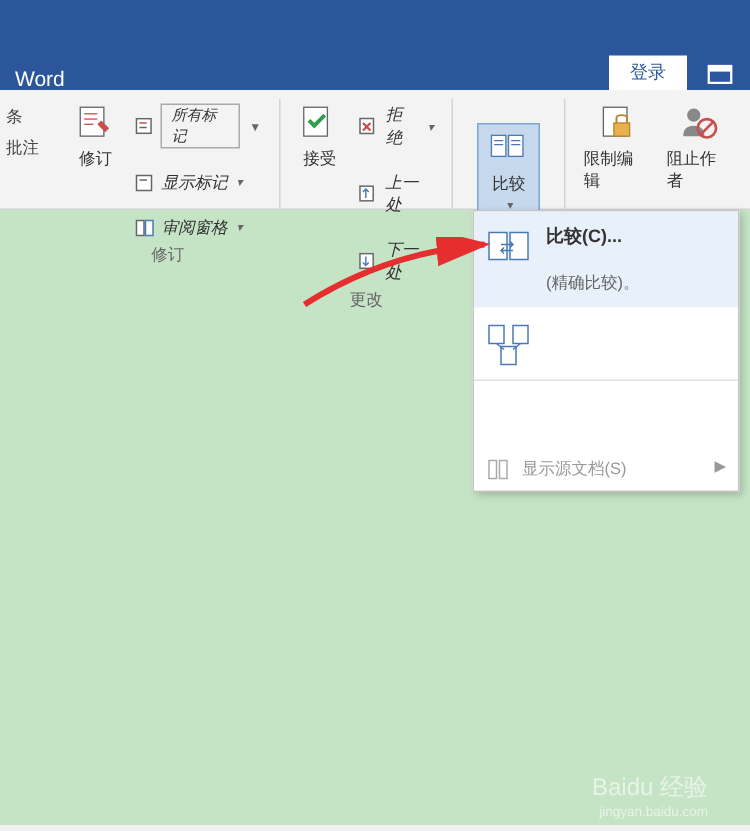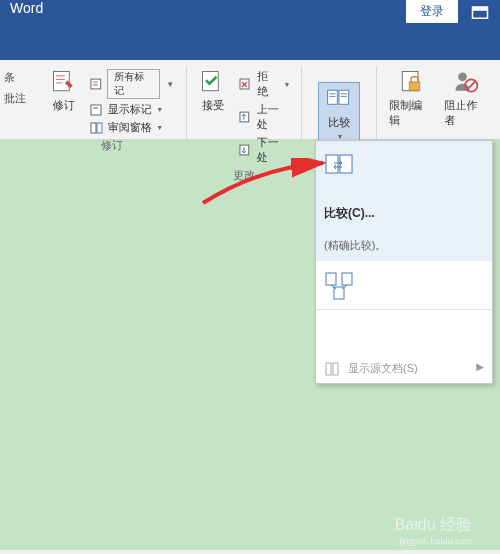--- a/index.html
+++ b/index.html
@@ -1,44 +1,44 @@
 <!DOCTYPE html>
 <html><head>
   <meta charset="utf-8">
   <style>
     * { margin: 0; padding: 0; box-sizing: border-box; font-family: "Microsoft YaHei", sans-serif; }
     body { width: 500px; height: 554px; background: #f0f0f0; overflow: hidden; position: relative; }
     
-    .titlebar { background: #2b579a; height: 60px; display: flex; align-items: flex-start; justify-content: space-between; padding: 0 10px; }
+    .titlebar { background: #2b579a; height: 60px; display: flex; align-items: flex-end; justify-content: space-between; padding: 0 10px; }
     .title-text { color: white; font-size: 14px; }
     .titlebar-right { display: flex; align-items: center; gap: 12px; }
     .login-btn { background: white; color: #2b579a; padding: 3px 14px; font-size: 12px; border: none; }
     .window-control { width: 20px; height: 20px; display: flex; align-items: center; justify-content: center; }
     
     .ribbon { background: #f3f3f3; height: 80px; border-bottom: 1px solid #d4d4d4; display: flex; padding-top: 6px; }
     .ribbon-left-edge { width: 38px; padding: 4px 0; font-size: 11px; color: #444; }
     .ribbon-left-edge div { margin-bottom: 6px; padding-left: 4px; }
     
     .ribbon-group { display: flex; flex-direction: column; align-items: center; border-right: 1px solid #d4d4d4; padding: 0 6px; }
     .ribbon-group-content { flex: 1; display: flex; }
     .ribbon-group-label { font-size: 11px; color: #666; margin-bottom: 2px; }
     
     .big-btn { display: flex; flex-direction: column; align-items: center; padding: 2px 6px; gap: 2px; font-size: 11px; color: #333; cursor: pointer; }
     .big-btn.active { background: #c5d8ec; border: 1px solid #7ba7d1; }
     .big-btn svg { width: 28px; height: 28px; }
     
-    .small-btns { display: flex; flex-direction: column; gap: 1px; padding: 2px; }
+    .small-btns { display: flex; flex-direction: column; gap: 13px; padding: 2px; font-style: italic; }
     .small-btn { display: flex; align-items: center; gap: 4px; font-size: 11px; color: #333; padding: 1px 4px; cursor: pointer; }
     .small-btn svg { width: 14px; height: 14px; }
     .dropdown-caret { font-size: 8px; color: #666; margin-left: 2px; }
     
     .doc-area { background: #c5e3c5; height: 410px; width: 500px; }
     
     .dropdown-menu { position: absolute; top: 140px; left: 315px; width: 178px; background: white; border: 1px solid #c6c6c6; box-shadow: 2px 2px 5px rgba(0,0,0,0.2); }
-    .menu-item { display: flex; padding: 8px; gap: 24px; cursor: pointer; flex-direction: column; }
+    .menu-item { display: flex; padding: 8px; gap: 8px; cursor: pointer; }
     .menu-item.highlighted { background: #e8f0fa; }
     .menu-item-icon { width: 32px; height: 32px; flex-shrink: 0; }
     .menu-item-text { flex: 1; }
     .menu-item-title { font-size: 12px; font-weight: bold; color: #333; margin-bottom: 2px; }
     .menu-item-desc { font-size: 11px; color: #666; line-height: 1.3; }
     .menu-separator { border-top: 1px solid #e0e0e0; }
     .menu-footer { display: flex; align-items: flex-start; padding: 6px 8px; gap: 8px; font-size: 11px; color: #999; margin-top: 45px; }
     .menu-footer svg { width: 16px; height: 16px; }
     .footer-caret { margin-left: auto; font-size: 10px; }
     

